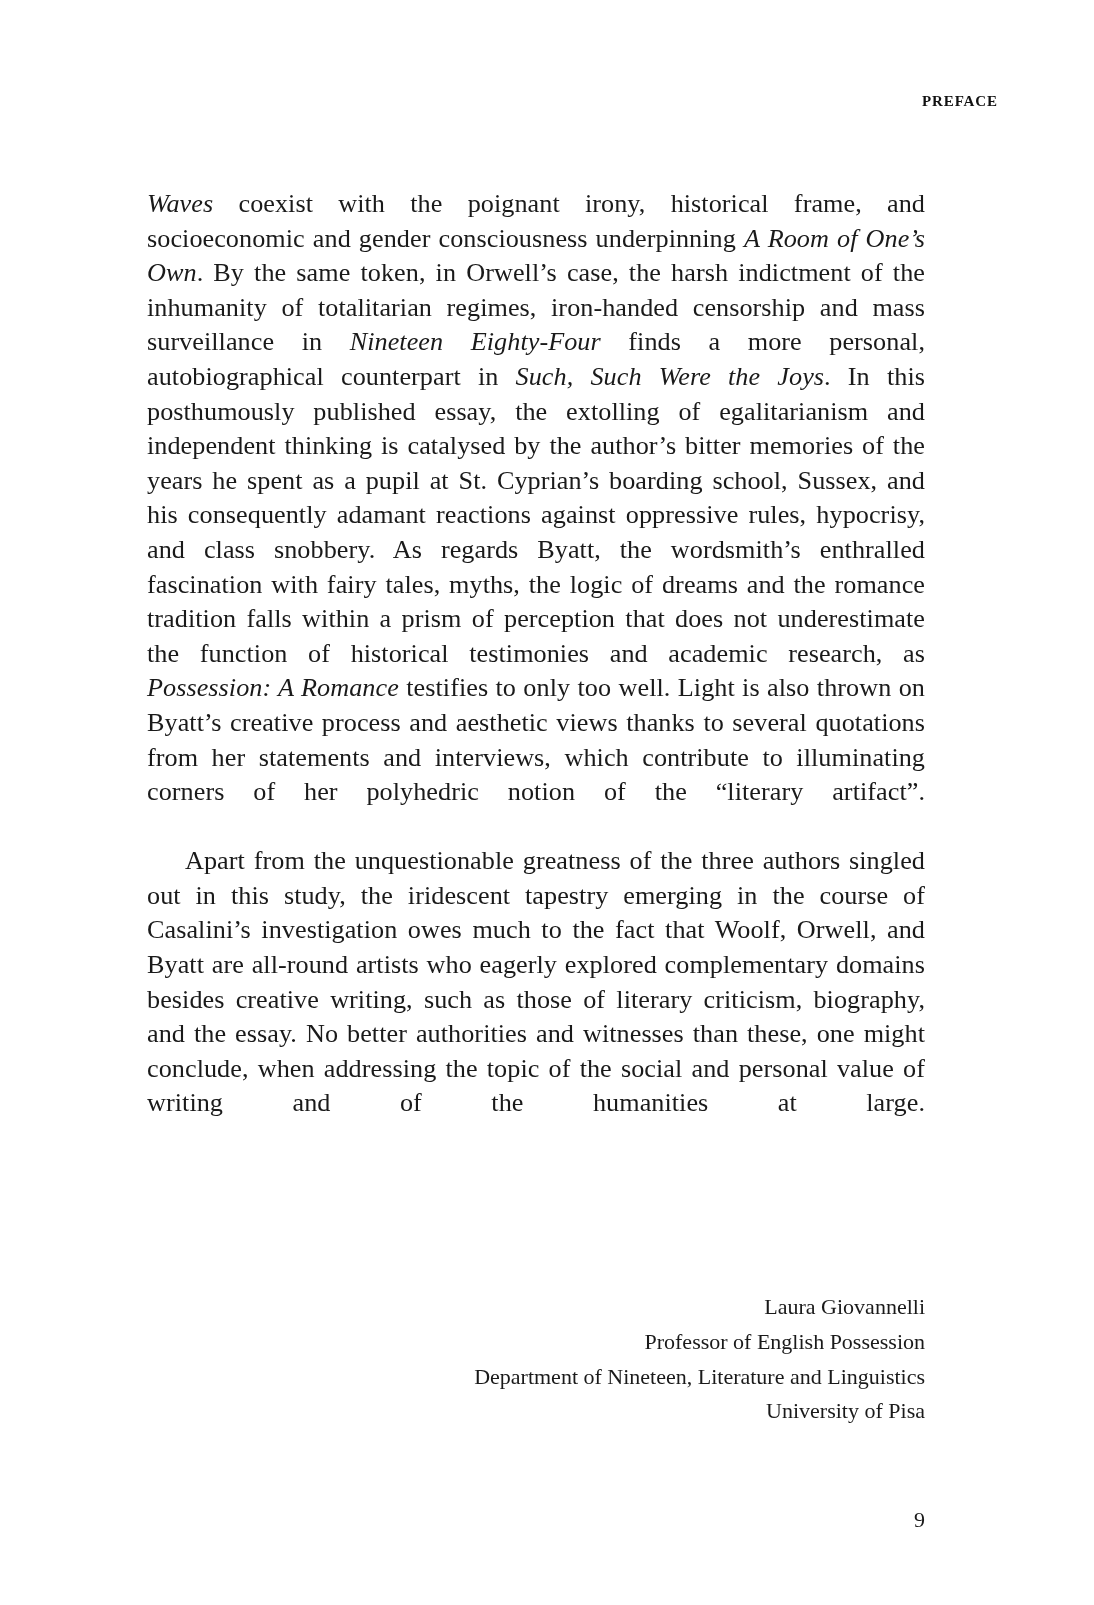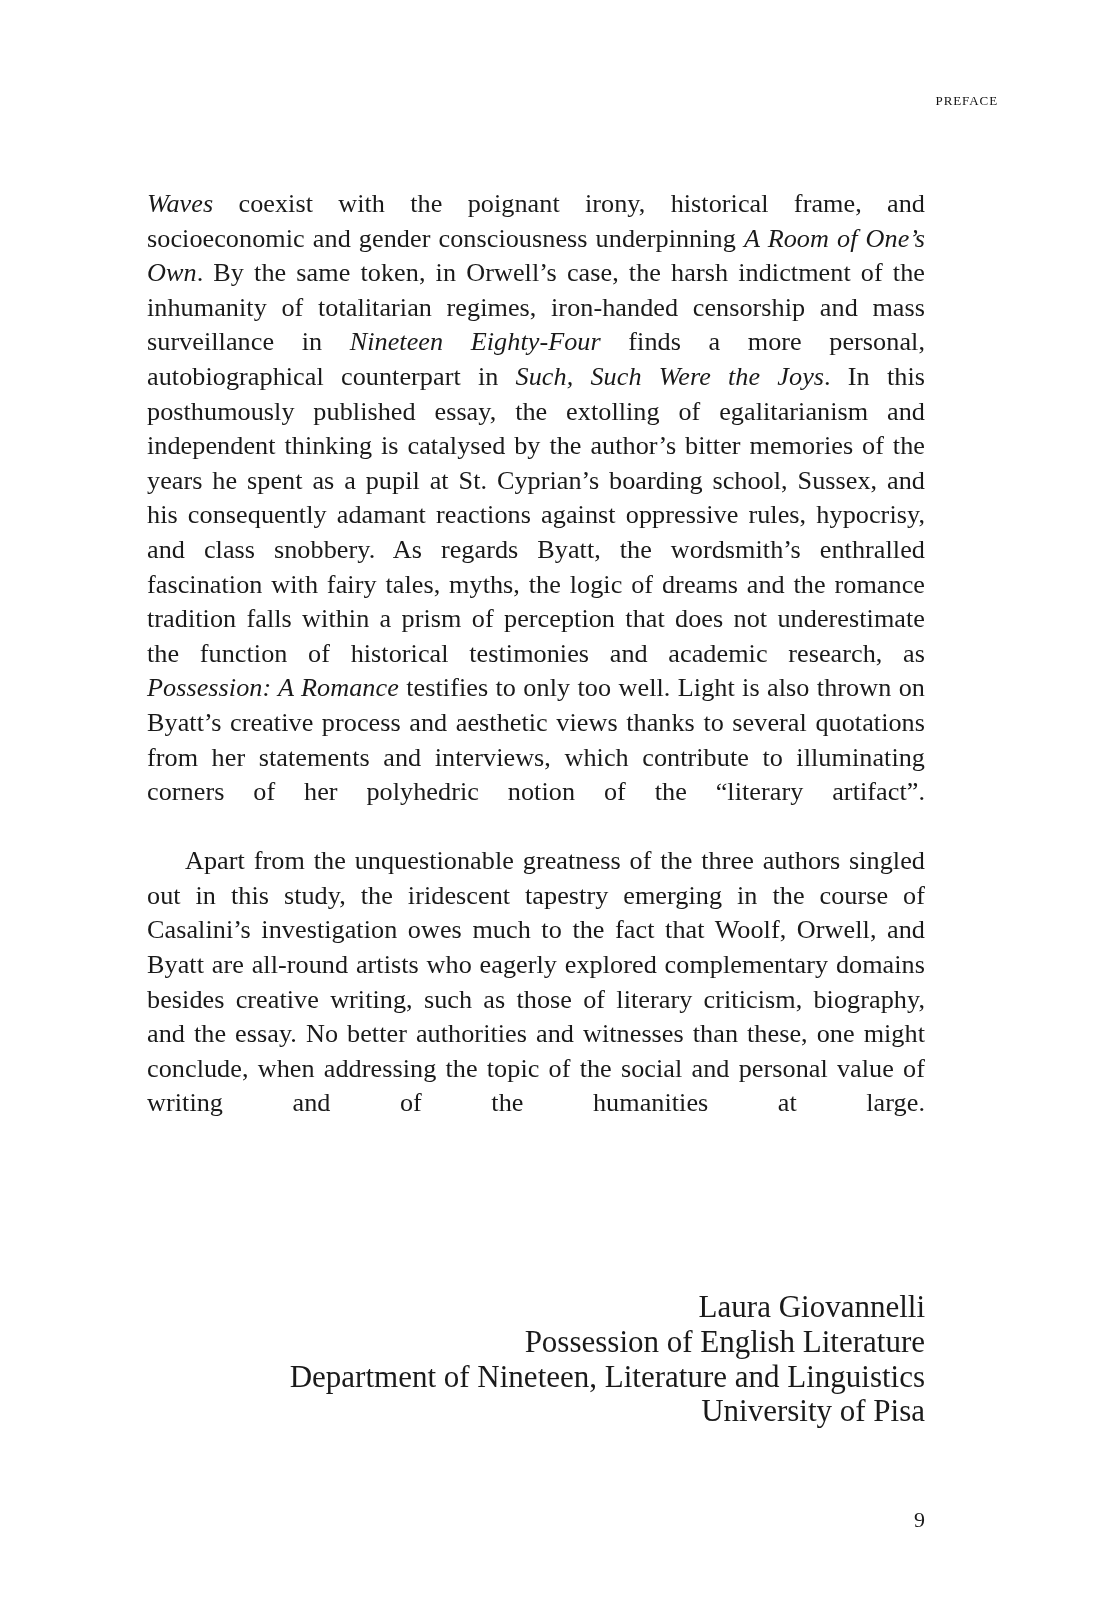--- a/index.html
+++ b/index.html
@@ -19,22 +19,22 @@
     overflow: hidden;
     box-sizing: border-box;
   }
 
   
   .running-head {
     position: absolute;
     top: 93px;
     right: 96px;
     font-family: "Liberation Serif", "DejaVu Serif", serif;
-    font-size: 13px;
-    font-weight: normal;
+    font-size: 15px;
+    font-weight: bold;
     letter-spacing: 0.9px;
     color: #111111;
     text-transform: uppercase;
   }
 
   
   .textblock {
     position: absolute;
     left: 147px;
     top: 175px;
@@ -80,21 +80,21 @@
     line-height: 0;
   }
 
   
   .signature {
     position: absolute;
     right: 169px;
     top: 1290px;
     width: 660px;
     text-align: right;
-    font-size: 31px;
+    font-size: 22px;
     line-height: 34.8px;
   }
   .signature div {
     white-space: nowrap;
   }
 
   
   .folio {
     position: absolute;
     right: 169px;
@@ -111,20 +111,20 @@
   <div class="running-head">PREFACE</div>
 
   <div class="textblock">
     <p class="body-par" id="par-1"><span class="ital">Waves</span><span> coexist with the poignant irony, historical frame, and socioeconomic and gender consciousness underpinning </span><span class="ital">A Room of One’s Own</span><span>. By the same token, in Orwell’s case, the harsh indictment of the inhumanity of totalitarian regimes, iron-handed censorship and mass surveillance in </span><span class="ital">Nineteen Eighty-Four</span><span> finds a more personal, autobiographical counterpart in </span><span class="ital">Such, Such Were the Joys</span><span>. In this posthumously published essay, the extolling of egalitarianism and independent thinking is catalysed by the author’s bitter memories of the years he spent as a pupil at St. Cyprian’s boarding school, Sussex, and his consequently adamant reactions against oppressive rules, hypocrisy, and class snobbery. As regards Byatt, the wordsmith’s enthralled fascination with fairy tales, myths, the logic of dreams and the romance tradition falls within a prism of perception that does not underestimate the function of historical testimonies and academic research, as </span><span class="ital">Possession: A Romance</span><span> testifies to only too well. Light is also thrown on Byatt’s creative process and aesthetic views thanks to several quotations from her statements and interviews, which contribute to illuminating corners of her polyhedric notion of the “literary artifact”.</span></p>
     <p class="body-par indent" id="par-2"><span>Apart from the unquestionable greatness of the three authors singled out in this study, the iridescent tapestry emerging in the course of Casalini’s investigation owes much to the fact that Woolf, Orwell, and Byatt are all-round artists who eagerly explored complementary domains besides creative writing, such as those of literary criticism, biography, and the essay. No better authorities and witnesses than these, one might conclude, when addressing the topic of the social and personal value of writing and of the humanities at large.</span></p>
   </div>
 
 
   <div class="signature">
     <div>Laura Giovannelli</div>
-    <div>Possession of English Literature</div>
+    <div>Professor of English Possession</div>
     <div>Department of Nineteen, Literature and Linguistics</div>
     <div>University of Pisa</div>
   </div>
 
   <div class="folio">9</div>
 
 </div>
 
 </body></html>

